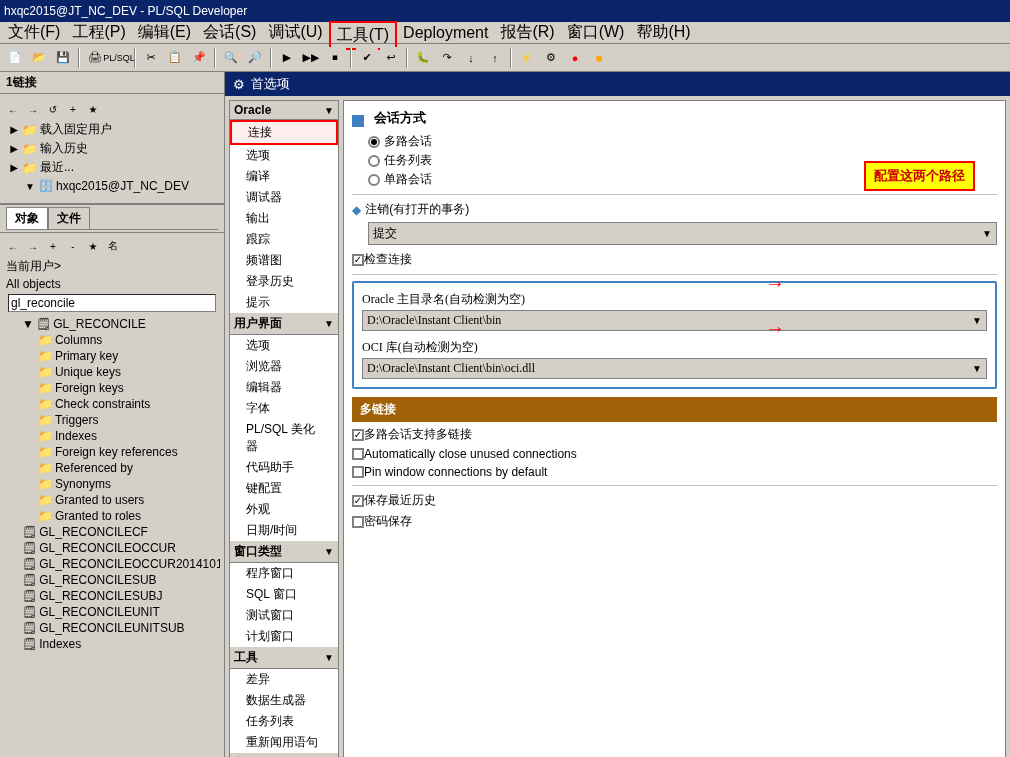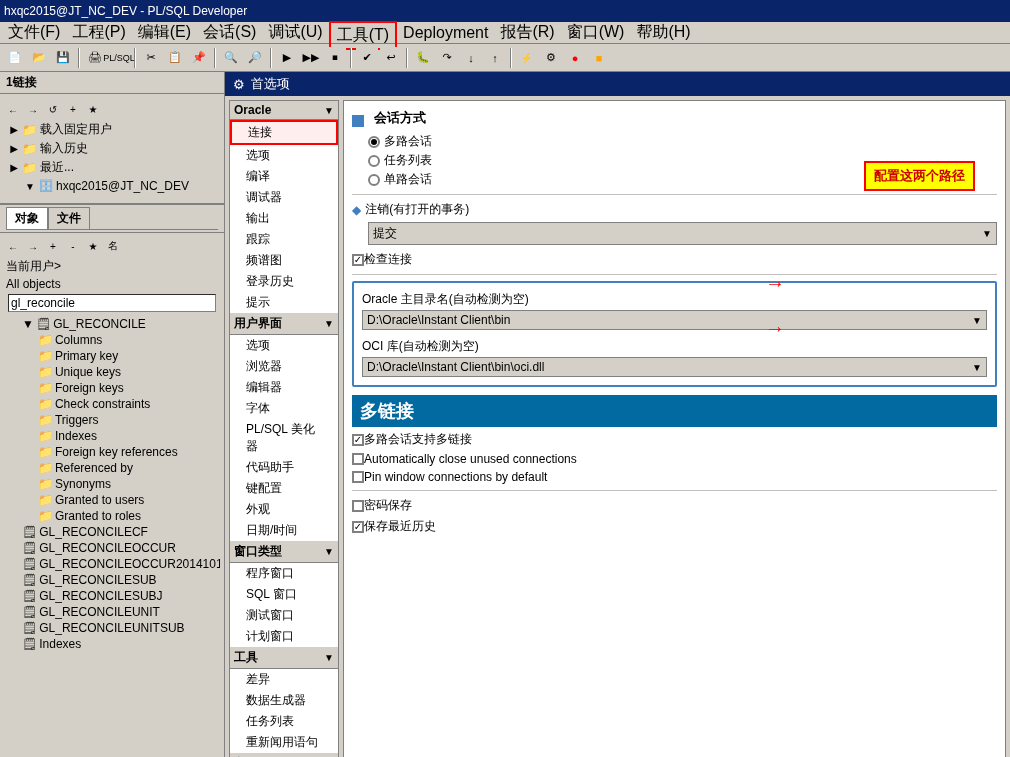--- a/index.html
+++ b/index.html
@@ -64,31 +64,31 @@
     .radio-row { display: flex; align-items: center; gap: 4px; margin-bottom: 2px; font-size: 12px; }
     .radio-dot { width: 12px; height: 12px; border: 2px solid #808080; border-radius: 50%; background: white; display: flex; align-items: center; justify-content: center; }
     .radio-dot.checked::after { content: ''; width: 6px; height: 6px; border-radius: 50%; background: #000; display: block; }
 
     .divider-line { border: none; border-top: 1px solid #c0c0c0; margin: 6px 0; }
 
     .checkbox-row { display: flex; align-items: center; gap: 0; margin-bottom: 4px; font-size: 12px; }
     .checkbox-box { width: 12px; height: 12px; border: 2px solid #808080; background: white; display: flex; align-items: center; justify-content: center; }
     .checkbox-box.checked::after { content: '✓'; font-size: 10px; line-height: 1; }
 
-    .field-group { border: 2px solid #4080c0; padding: 8px; margin-bottom: 8px; border-radius: 2px; }
+    .field-group { border: 2px solid #4080c0; padding: 8px; margin-bottom: 8px; border-radius: 2px; font-family: Liberation Serif, serif; }
     .field-label { font-size: 12px; margin-bottom: 2px; }
     .field-row { display: flex; align-items: center; gap: 4px; }
     .field-select { background: #d4d0c8; border: 1px solid #808080; padding: 2px 4px; font-size: 12px; flex: 1; display: flex; align-items: center; justify-content: space-between; }
     .field-select-arrow { font-size: 10px; }
 
     
     .annotation-box { position: absolute; top: 60px; right: 30px; background: #ffff00; border: 2px solid #ff0000; padding: 4px 8px; font-size: 13px; font-weight: bold; color: #cc0000; }
 
     
-    .highlight-row { background: #0369a1; color: white; padding: 4px 8px; font-size: 18px; font-weight: bold; margin-bottom: 4px; }
+    .highlight-row { background: #a16207; color: white; padding: 4px 8px; font-size: 12px; font-weight: bold; margin-bottom: 4px; }
 
     .red-border { border: 2px solid red !important; margin-top: 6px; }
 
     .left-split { display: flex; flex-direction: column; width: 225px; border-right: 1px solid #808080; }
     .split-top { flex: 0 0 auto; border-bottom: 2px solid #808080; padding-bottom: 4px; }
     .split-bottom { flex: 1; overflow-y: auto; }
 
     .split-header { background: #d4d0c8; padding: 2px 6px; font-size: 12px; border-bottom: 1px solid #808080; font-weight: bold; }
 
     .obj-section { padding: 2px 4px; }
@@ -447,27 +447,27 @@
         </div>
 
         <div class="checkbox-row">
           <div class="checkbox-box"></div>
           <span>Pin window connections by default</span>
         </div>
 
         <hr class="divider-line">
 
         <div class="checkbox-row">
+          <div class="checkbox-box checked"></div>
+          <span>保存最近历史</span>
+        </div>
+
+        <div class="checkbox-row">
           <div class="checkbox-box"></div>
           <span>密码保存</span>
         </div>
 
-        <div class="checkbox-row">
-          <div class="checkbox-box checked"></div>
-          <span>保存最近历史</span>
-        </div>
-
       </div>
     </div>
 
   </div>
 
 </div>
 
 </body></html>

